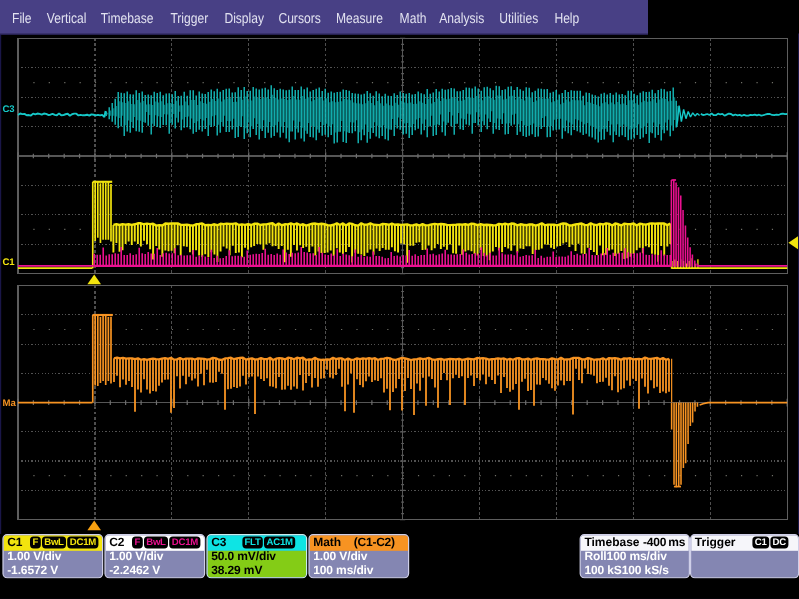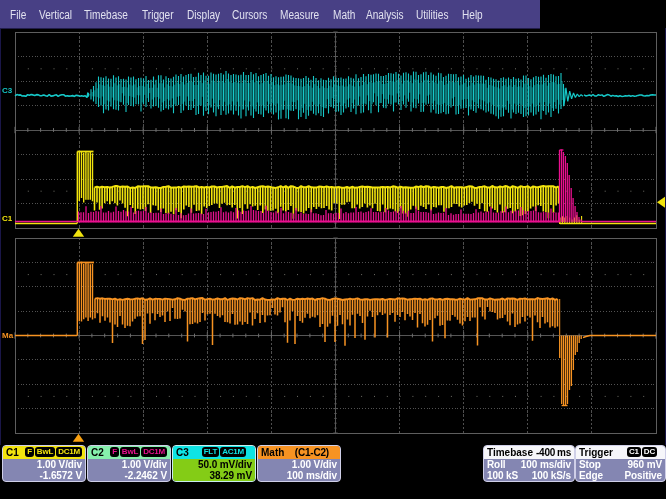--- a/index.html
+++ b/index.html
@@ -3,21 +3,21 @@
 html,body{margin:0;padding:0;background:#000}
 #scr{position:relative;width:666px;height:499px;background:#000;overflow:hidden;font-family:"Liberation Sans",sans-serif}
 #menu{position:absolute;left:0;top:0;width:540px;height:28px;background:#484085;border-bottom:1px solid #221d4a}
 #menu span{position:absolute;top:8px;font-size:12px;color:#e2e2f0;transform:scaleX(.84);transform-origin:0 50%;white-space:nowrap}
 .box{position:absolute;top:445px;height:35px;background:#8486b2;border:1px solid;border-radius:4px;overflow:hidden}
 .hd{height:12.5px;display:flex;align-items:center;padding:0 3px;font-size:10.2px;color:#000}
 .hd b{font-size:10px;letter-spacing:0}
 .rr{margin-left:auto;font-weight:bold;color:#000;font-size:10px;letter-spacing:-.2px;white-space:nowrap}
 .chips{margin-left:auto;display:flex;gap:1px}
 .chips i{font-style:normal;font-weight:bold;font-size:8px;line-height:10px;padding:0 2px;border-radius:3px;background:#000;white-space:nowrap;letter-spacing:-.2px}
-.bd{padding:0 3px;font-size:10px;font-weight:bold;color:#fff;text-align:right;letter-spacing:-.1px}
+.bd{padding:0 3px;font-size:10px;font-weight:bold;color:#fff;letter-spacing:-.1px}
 .bd div{line-height:11.2px;white-space:nowrap}
 .bd s{text-decoration:none;float:left}
 #foot{position:absolute;left:0;top:482px;width:666px;height:17px;background:#000;border-bottom:2px solid #1c1640}
 </style></head>
 <body>
 <div id="scr">
 <svg width="666" height="499" viewBox="0 0 666 499" style="position:absolute;left:0;top:0">
 <line x1="79.1" y1="32" x2="79.1" y2="228" stroke="#4e4e4e" stroke-width="1" stroke-dasharray="2.4 1.8" shape-rendering="crispEdges"></line>
 <line x1="143.2" y1="32" x2="143.2" y2="228" stroke="#4e4e4e" stroke-width="1" stroke-dasharray="2.4 1.8" shape-rendering="crispEdges"></line>
 <line x1="207.3" y1="32" x2="207.3" y2="228" stroke="#4e4e4e" stroke-width="1" stroke-dasharray="2.4 1.8" shape-rendering="crispEdges"></line>
@@ -119,21 +119,21 @@
           <i style="color:#f2e40e">BwL</i>
           <i style="color:#f2e40e">DC1M</i>
         </span>
       </div>
       <div class="bd">
         <div>1.00 V/div</div>
         <div>-1.6572 V</div>
       </div>
     </div>
     <div class="box" style="left:87px;width:82px;border-color:#cfcfe8">
-      <div class="hd" style="background:#86efac">
+      <div class="hd" style="background:#ffffff">
         <b>C2</b>
         <span class="chips">
           <i style="color:#ea1090">F</i>
           <i style="color:#ea1090">BwL</i>
           <i style="color:#ea1090">DC1M</i>
         </span>
       </div>
       <div class="bd">
         <div>1.00 V/div</div>
         <div>-2.2462 V</div>
@@ -173,18 +173,14 @@
       </div>
     </div>
     <div class="box" style="left:575px;width:89px;border-color:#cfcfe8">
       <div class="hd" style="background:#f6f6fa">
         <b>Trigger</b>
         <span class="chips" style="margin-right:5px">
           <i style="color:#fff">C1</i>
           <i style="color:#fff">DC</i>
         </span>
       </div>
-      <div class="bd">
-        <div><s>Stop</s>960 mV</div>
-        <div><s>Edge</s>Positive</div>
-      </div>
     </div>
 <div id="foot"></div>
 </div>
 </body></html>

